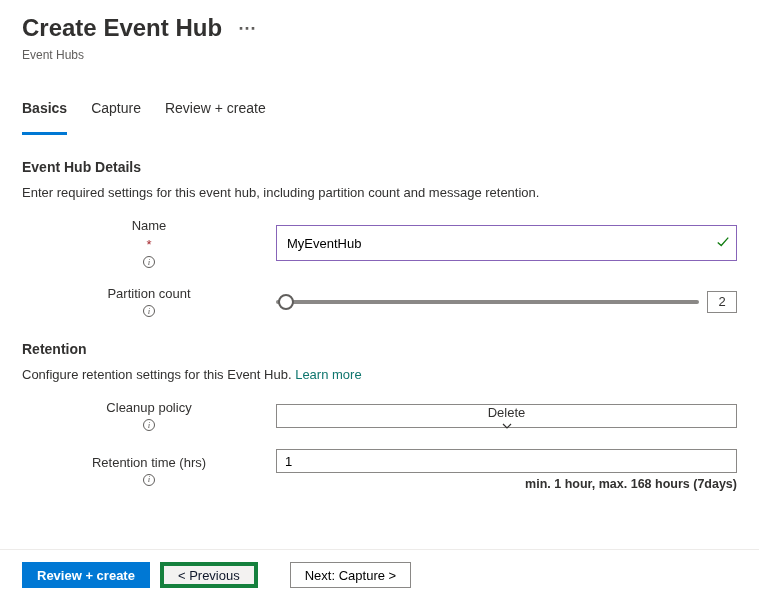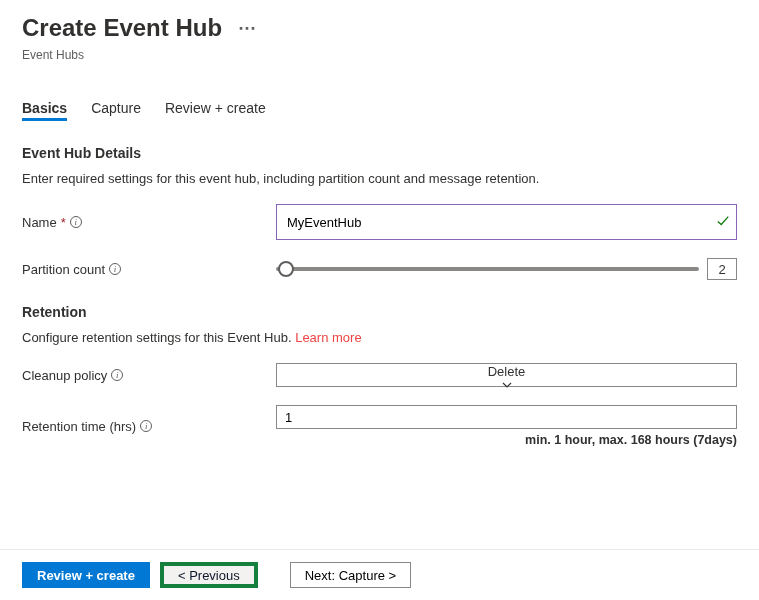--- a/index.html
+++ b/index.html
@@ -34,53 +34,54 @@
     color: #605e5c;
     margin-top: 6px;
   }
   .tabs {
     display: flex;
     margin-top: 38px;
     gap: 24px;
     font-size: 14px;
   }
   .tab {
-    padding-bottom: 2px;
+    padding-bottom: 16px;
     cursor: pointer;
     color: #323130;
   }
   .tab.active {
     font-weight: 600;
     border-bottom: 3px solid #0078d4;
   }
   .section-title {
     font-weight: 600;
     font-size: 14px;
     margin-top: 24px;
   }
   .section-desc {
     font-size: 13px;
     margin-top: 10px;
     color: #323130;
   }
   .learn-more {
-    color: #ef4444;
+    color: #0f766e;
     cursor: pointer;
   }
   .form-row {
     display: flex;
     align-items: center;
     margin-top: 18px;
   }
   .form-label {
     width: 254px;
     font-size: 13px;
     display: flex;
     align-items: center;
     gap: 4px;
+    flex-direction: column;
   }
   .req { color: #a4262c; }
   .info-icon {
     display: inline-flex;
     width: 12px; height: 12px;
     border: 1px solid #605e5c;
     border-radius: 50%;
     font-size: 9px;
     align-items: center;
     justify-content: center;

